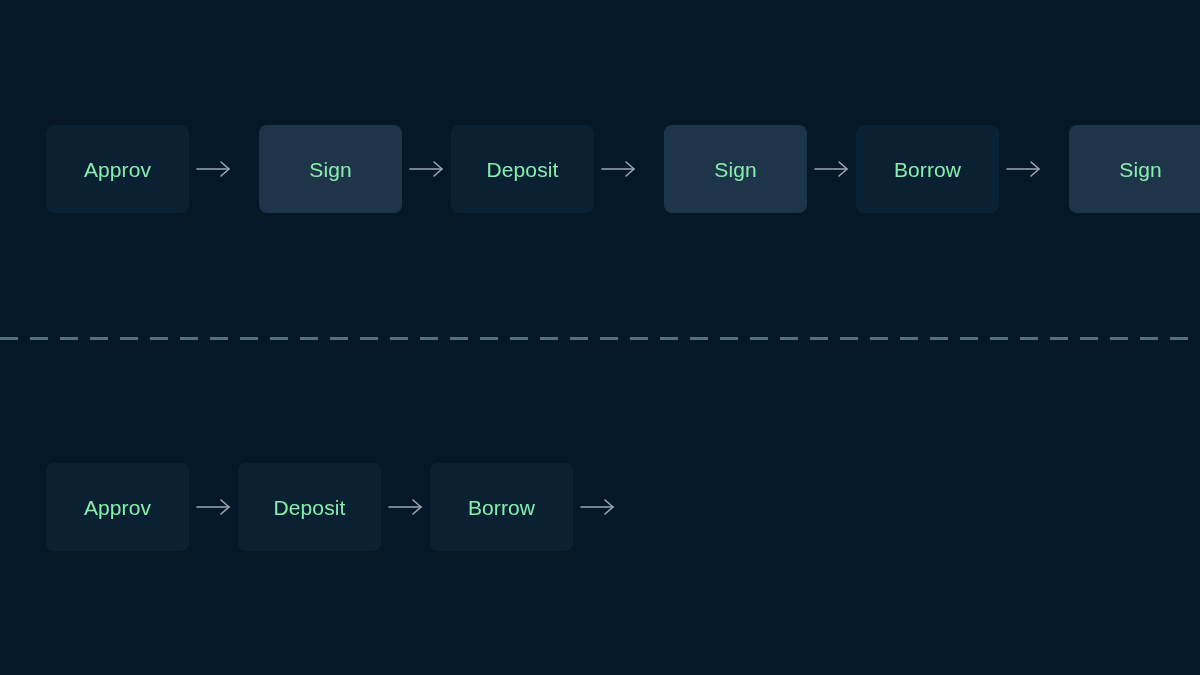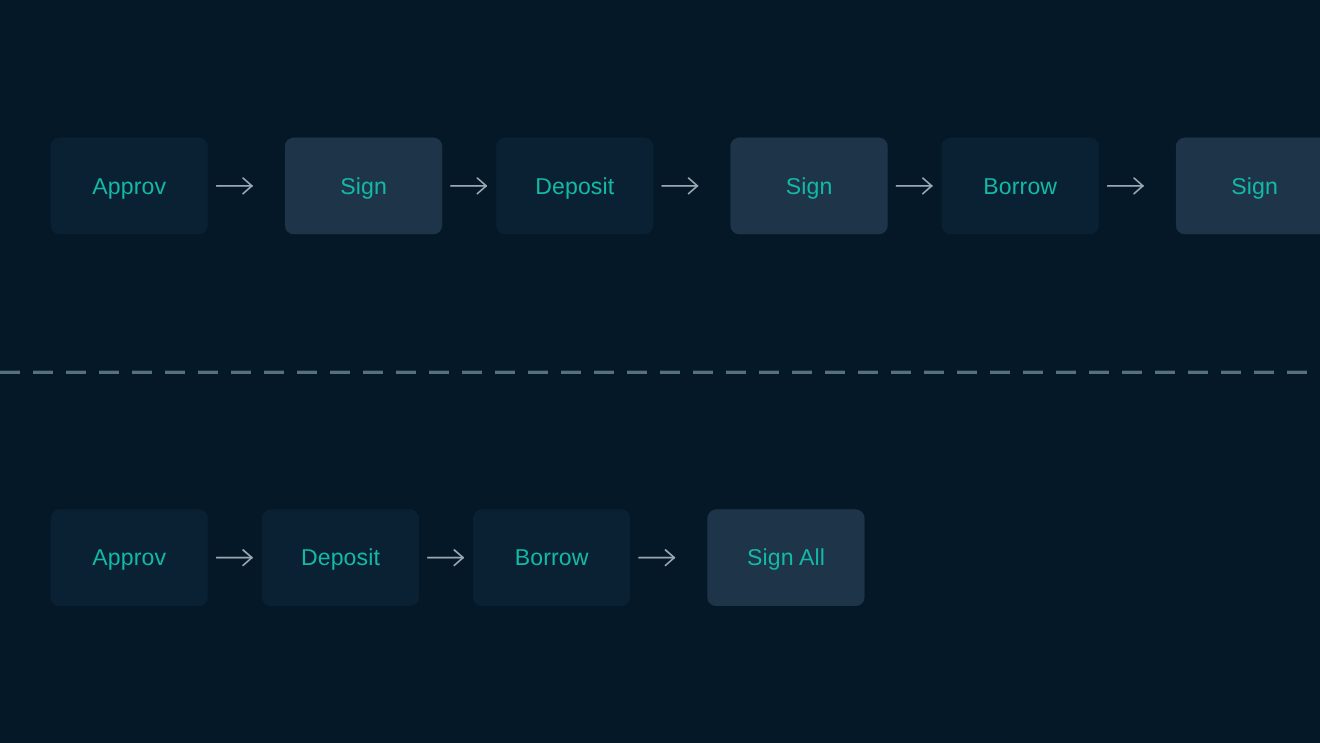--- a/index.html
+++ b/index.html
@@ -32,21 +32,21 @@
   #flow-row-batched  { top: 463px; }
 
   .step-box {
     box-sizing: border-box;
     width: 143px;
     height: 88px;
     border-radius: 8px;
     display: flex;
     align-items: center;
     justify-content: center;
-    color: #14b8a6;
+    color: #86efac;
     font-size: 21px;
     line-height: 1;
     letter-spacing: 0.1px;
     white-space: nowrap;
     overflow: hidden;
     user-select: none;
   }
 
   .step-box.variant-action {
     background: #0a2133;
@@ -186,19 +186,16 @@
       <span>Borrow</span>
     </div>
 
     <div class="step-arrow">
       <svg viewBox="0 0 36 20" fill="none" stroke="currentColor" stroke-width="1.6" stroke-linecap="round" stroke-linejoin="round" aria-hidden="true">
         <line x1="1" y1="10" x2="33" y2="10"></line>
         <polyline points="25,3 33,10 25,17"></polyline>
       </svg>
     </div>
 
-    <div class="step-box variant-sign">
-      <span>Sign All</span>
-    </div>
 
   </div>
 
 </div>
 
 </body></html>

